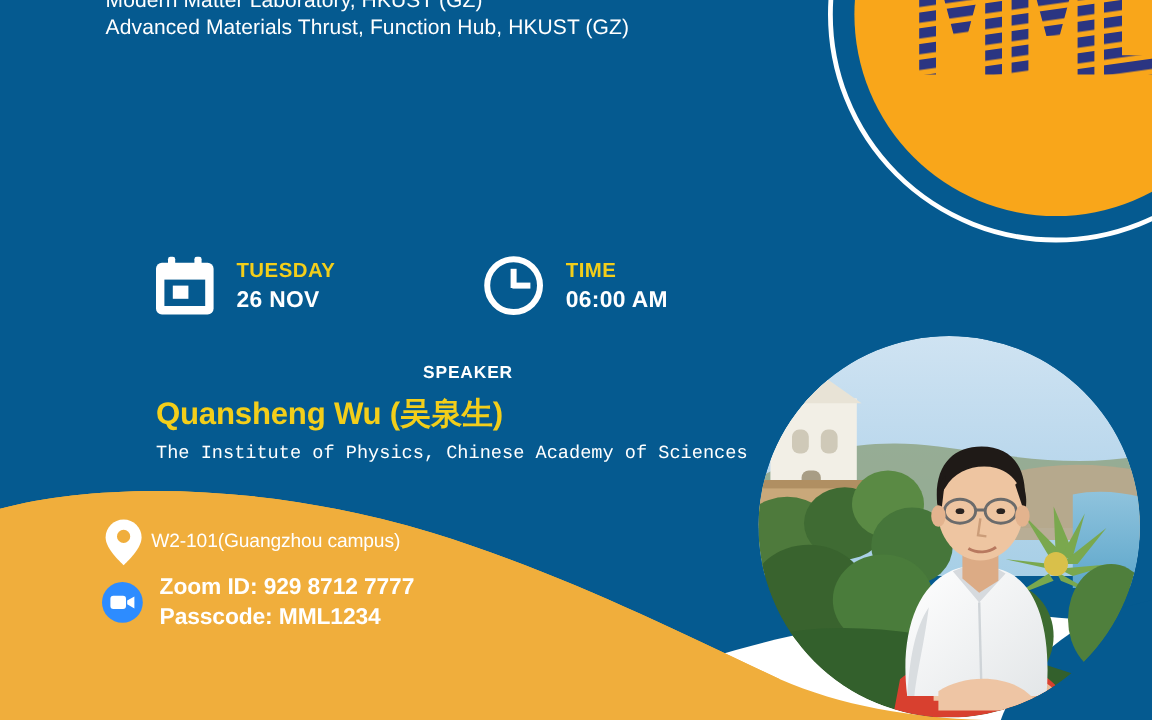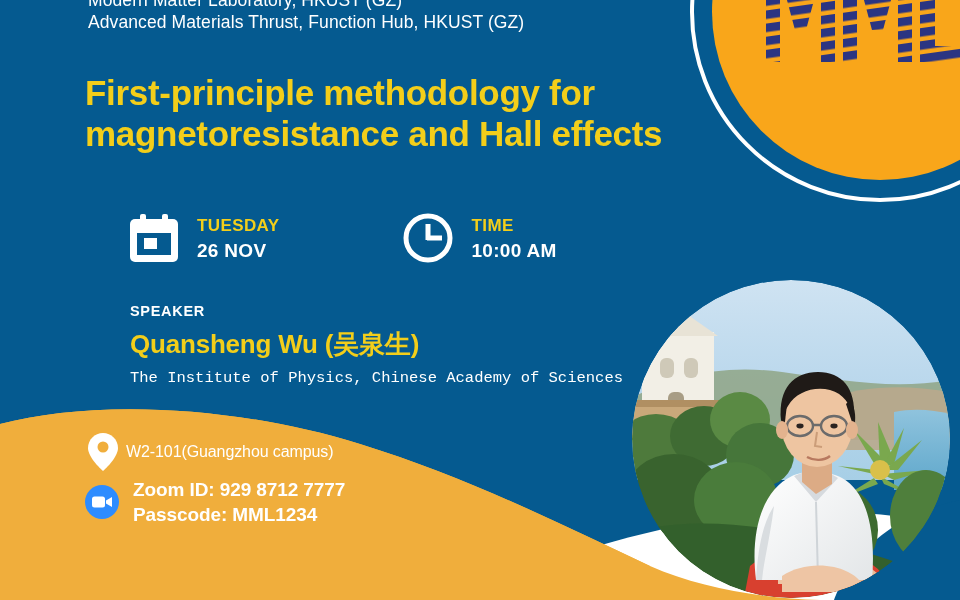--- a/index.html
+++ b/index.html
@@ -93,20 +93,21 @@
     position: absolute;
     left: 130px;
     top: 303px;
     width: 520px;
   }
   .speaker-label {
     color: #ffffff;
     font-size: 14.5px;
     font-weight: bold;
     letter-spacing: 0.7px;
+    text-align: center;
   }
   .speaker-name {
     color: #F3CE1A;
     font-size: 26px;
     font-weight: bold;
     margin-top: 8px;
     letter-spacing: -0.2px;
   }
   .speaker-affil {
     color: #ffffff;
@@ -231,24 +232,20 @@
 
       <path d="M920,-58 L920,62 L960,62 L960,46 L935,46 L935,-58 Z" fill="url(#stripes)"></path>
     </g>
   </svg>
 
   <div class="header-block">
     <div class="header-line">Modern Matter Laboratory, HKUST (GZ)</div>
     <div class="header-line">Advanced Materials Thrust, Function Hub, HKUST (GZ)</div>
   </div>
 
-  <div class="title-block">
-    <div>First-principle methodology for</div>
-    <div>magnetoresistance and Hall effects</div>
-  </div>
 
   <div class="meta-row">
 
     <div class="meta-item date">
       <svg class="meta-icon" viewBox="0 0 52 52" xmlns="http://www.w3.org/2000/svg">
         <rect x="12" y="2" width="6" height="10" rx="2" fill="#ffffff"></rect>
         <rect x="34" y="2" width="6" height="10" rx="2" fill="#ffffff"></rect>
         <rect x="2" y="7" width="48" height="43" rx="5" fill="#ffffff"></rect>
         <rect x="9" y="21" width="34" height="22" fill="#055A90"></rect>
         <rect x="16" y="26" width="13" height="11" fill="#ffffff"></rect>
@@ -260,21 +257,21 @@
     </div>
 
     <div class="meta-item time">
       <svg class="meta-icon" viewBox="0 0 52 52" xmlns="http://www.w3.org/2000/svg">
         <circle cx="26" cy="26" r="22" fill="none" stroke="#ffffff" stroke-width="5"></circle>
         <rect x="23.5" y="12" width="5" height="16" fill="#ffffff"></rect>
         <rect x="25" y="23.5" width="15" height="5" fill="#ffffff"></rect>
       </svg>
       <div class="meta-text">
         <div class="meta-label">TIME</div>
-        <div class="meta-value">10:00 AM</div>
+        <div class="meta-value">06:00 AM</div>
       </div>
     </div>
 
   </div>
 
   <div class="speaker-block">
     <div class="speaker-label">SPEAKER</div>
     <div class="speaker-name">Quansheng Wu (吴泉生)</div>
     <div class="speaker-affil">The Institute of Physics, Chinese Academy of Sciences</div>
   </div>

